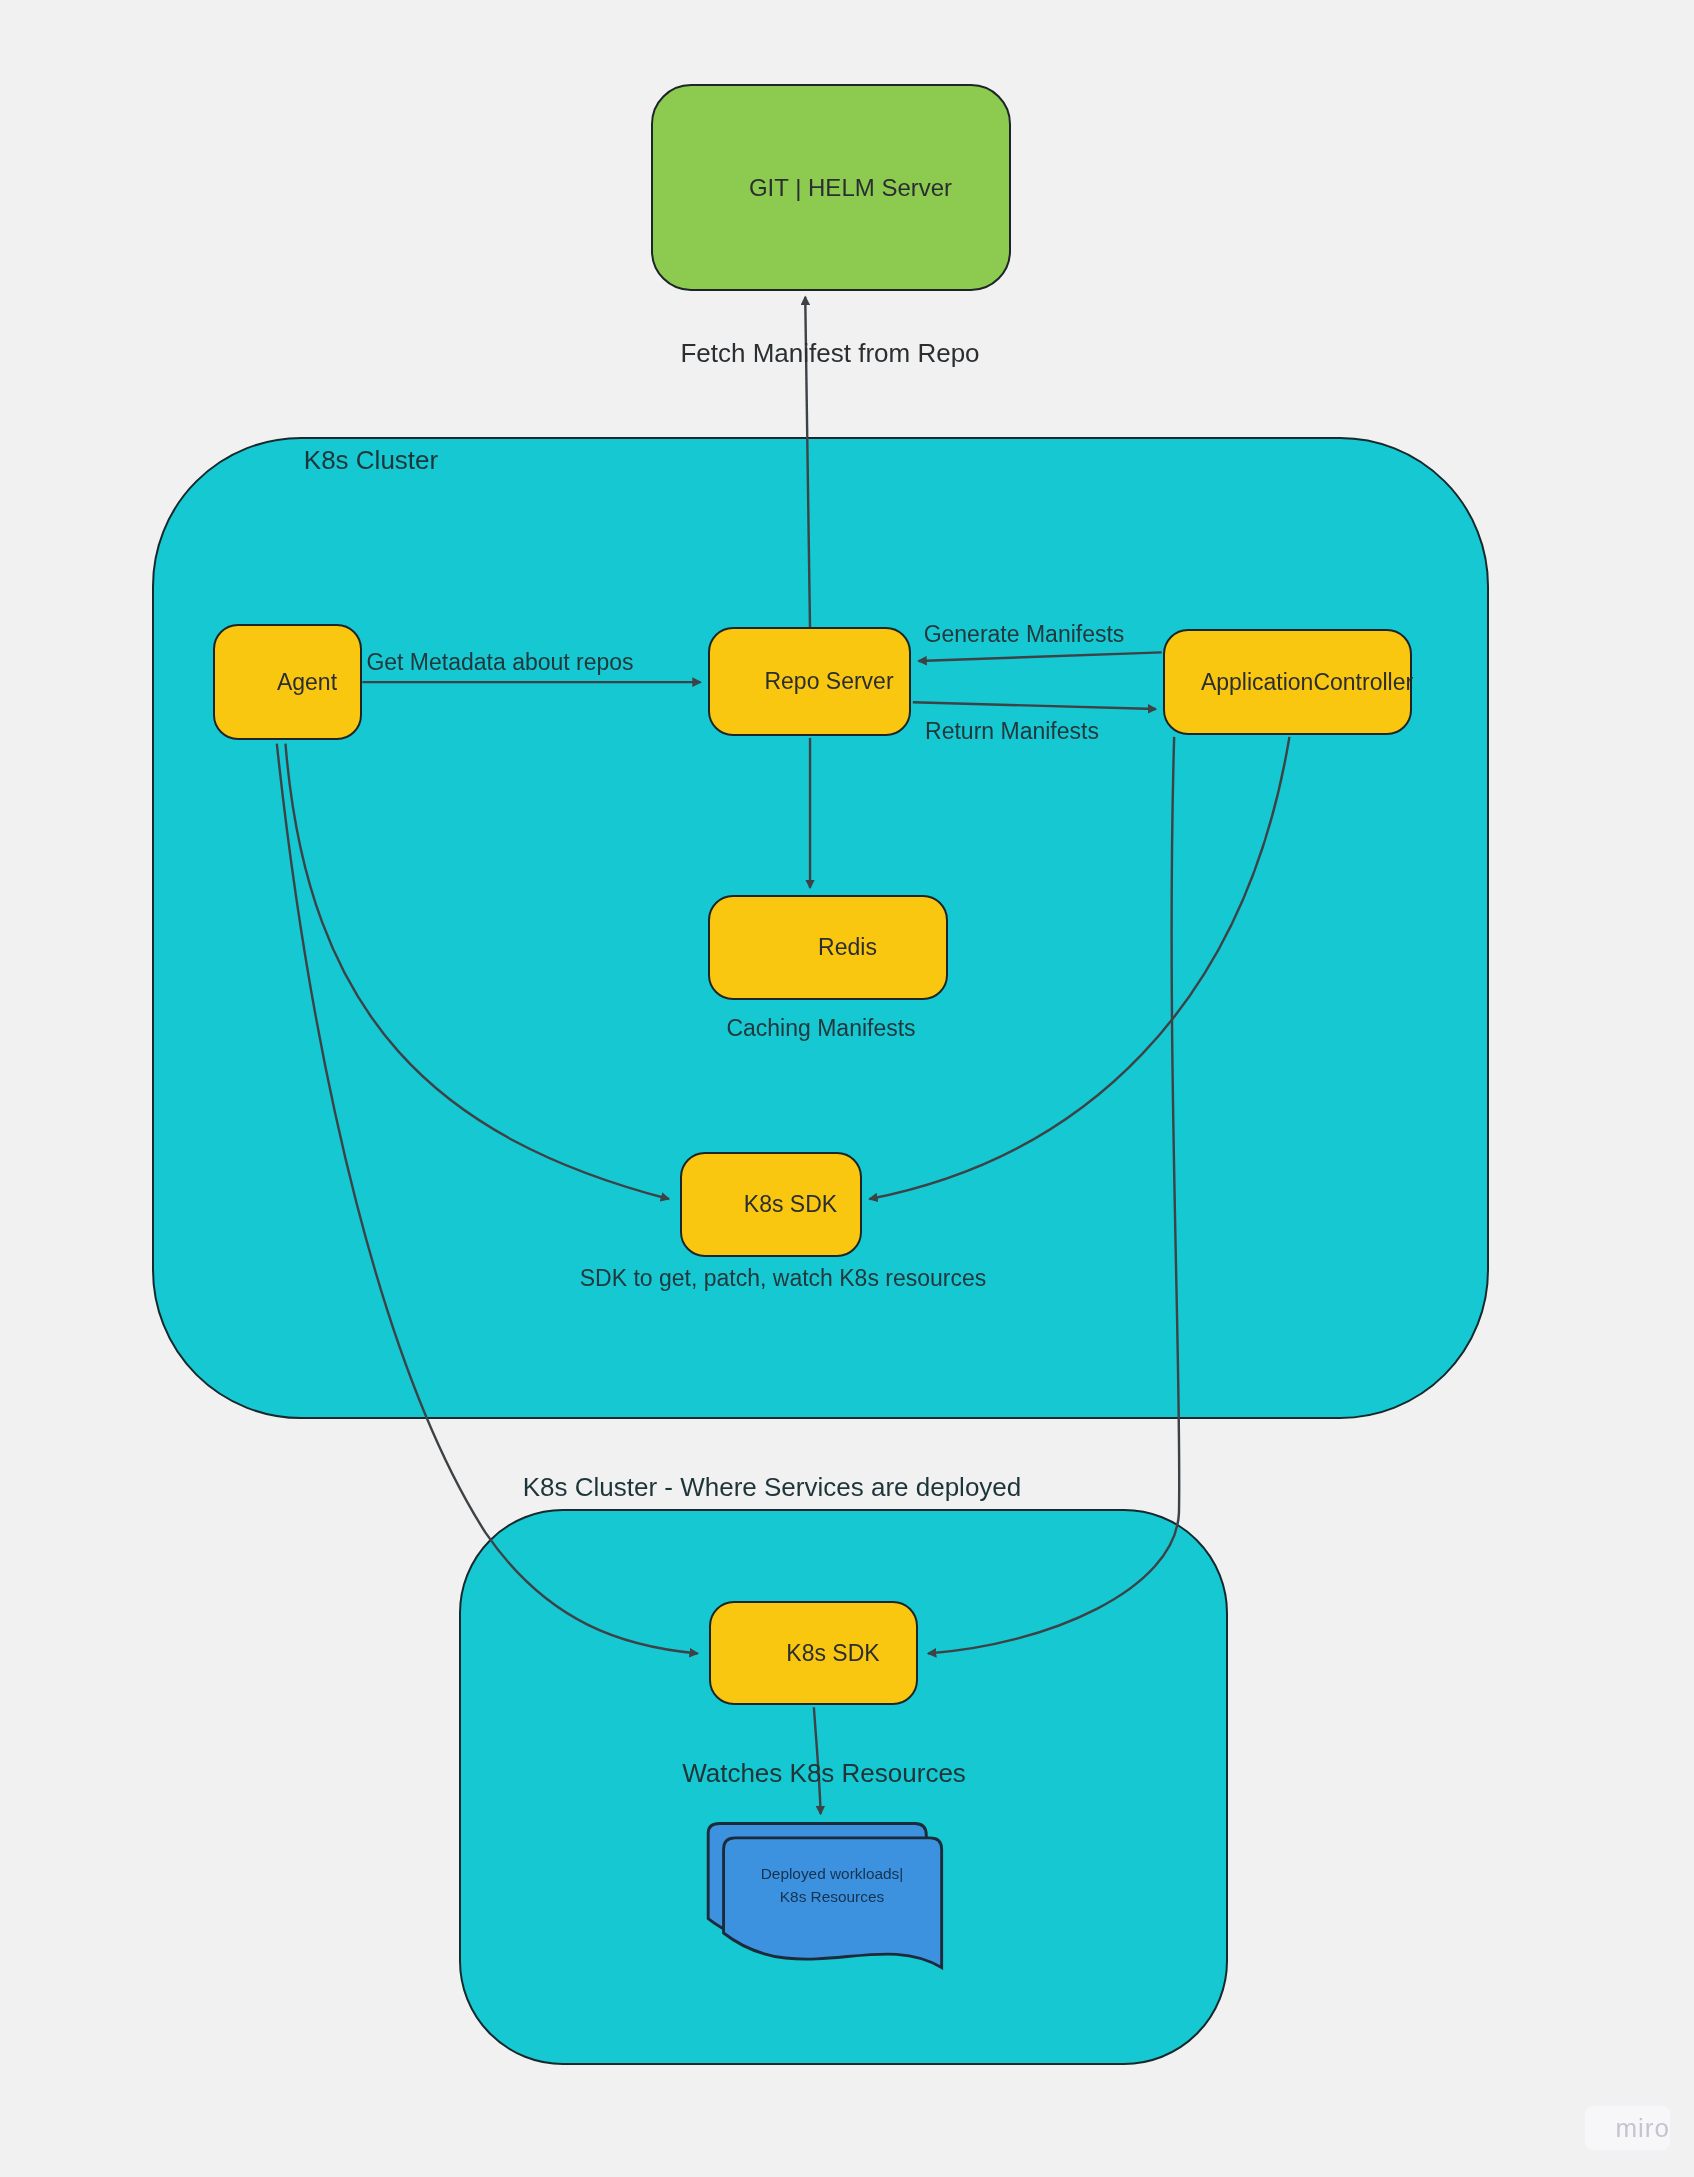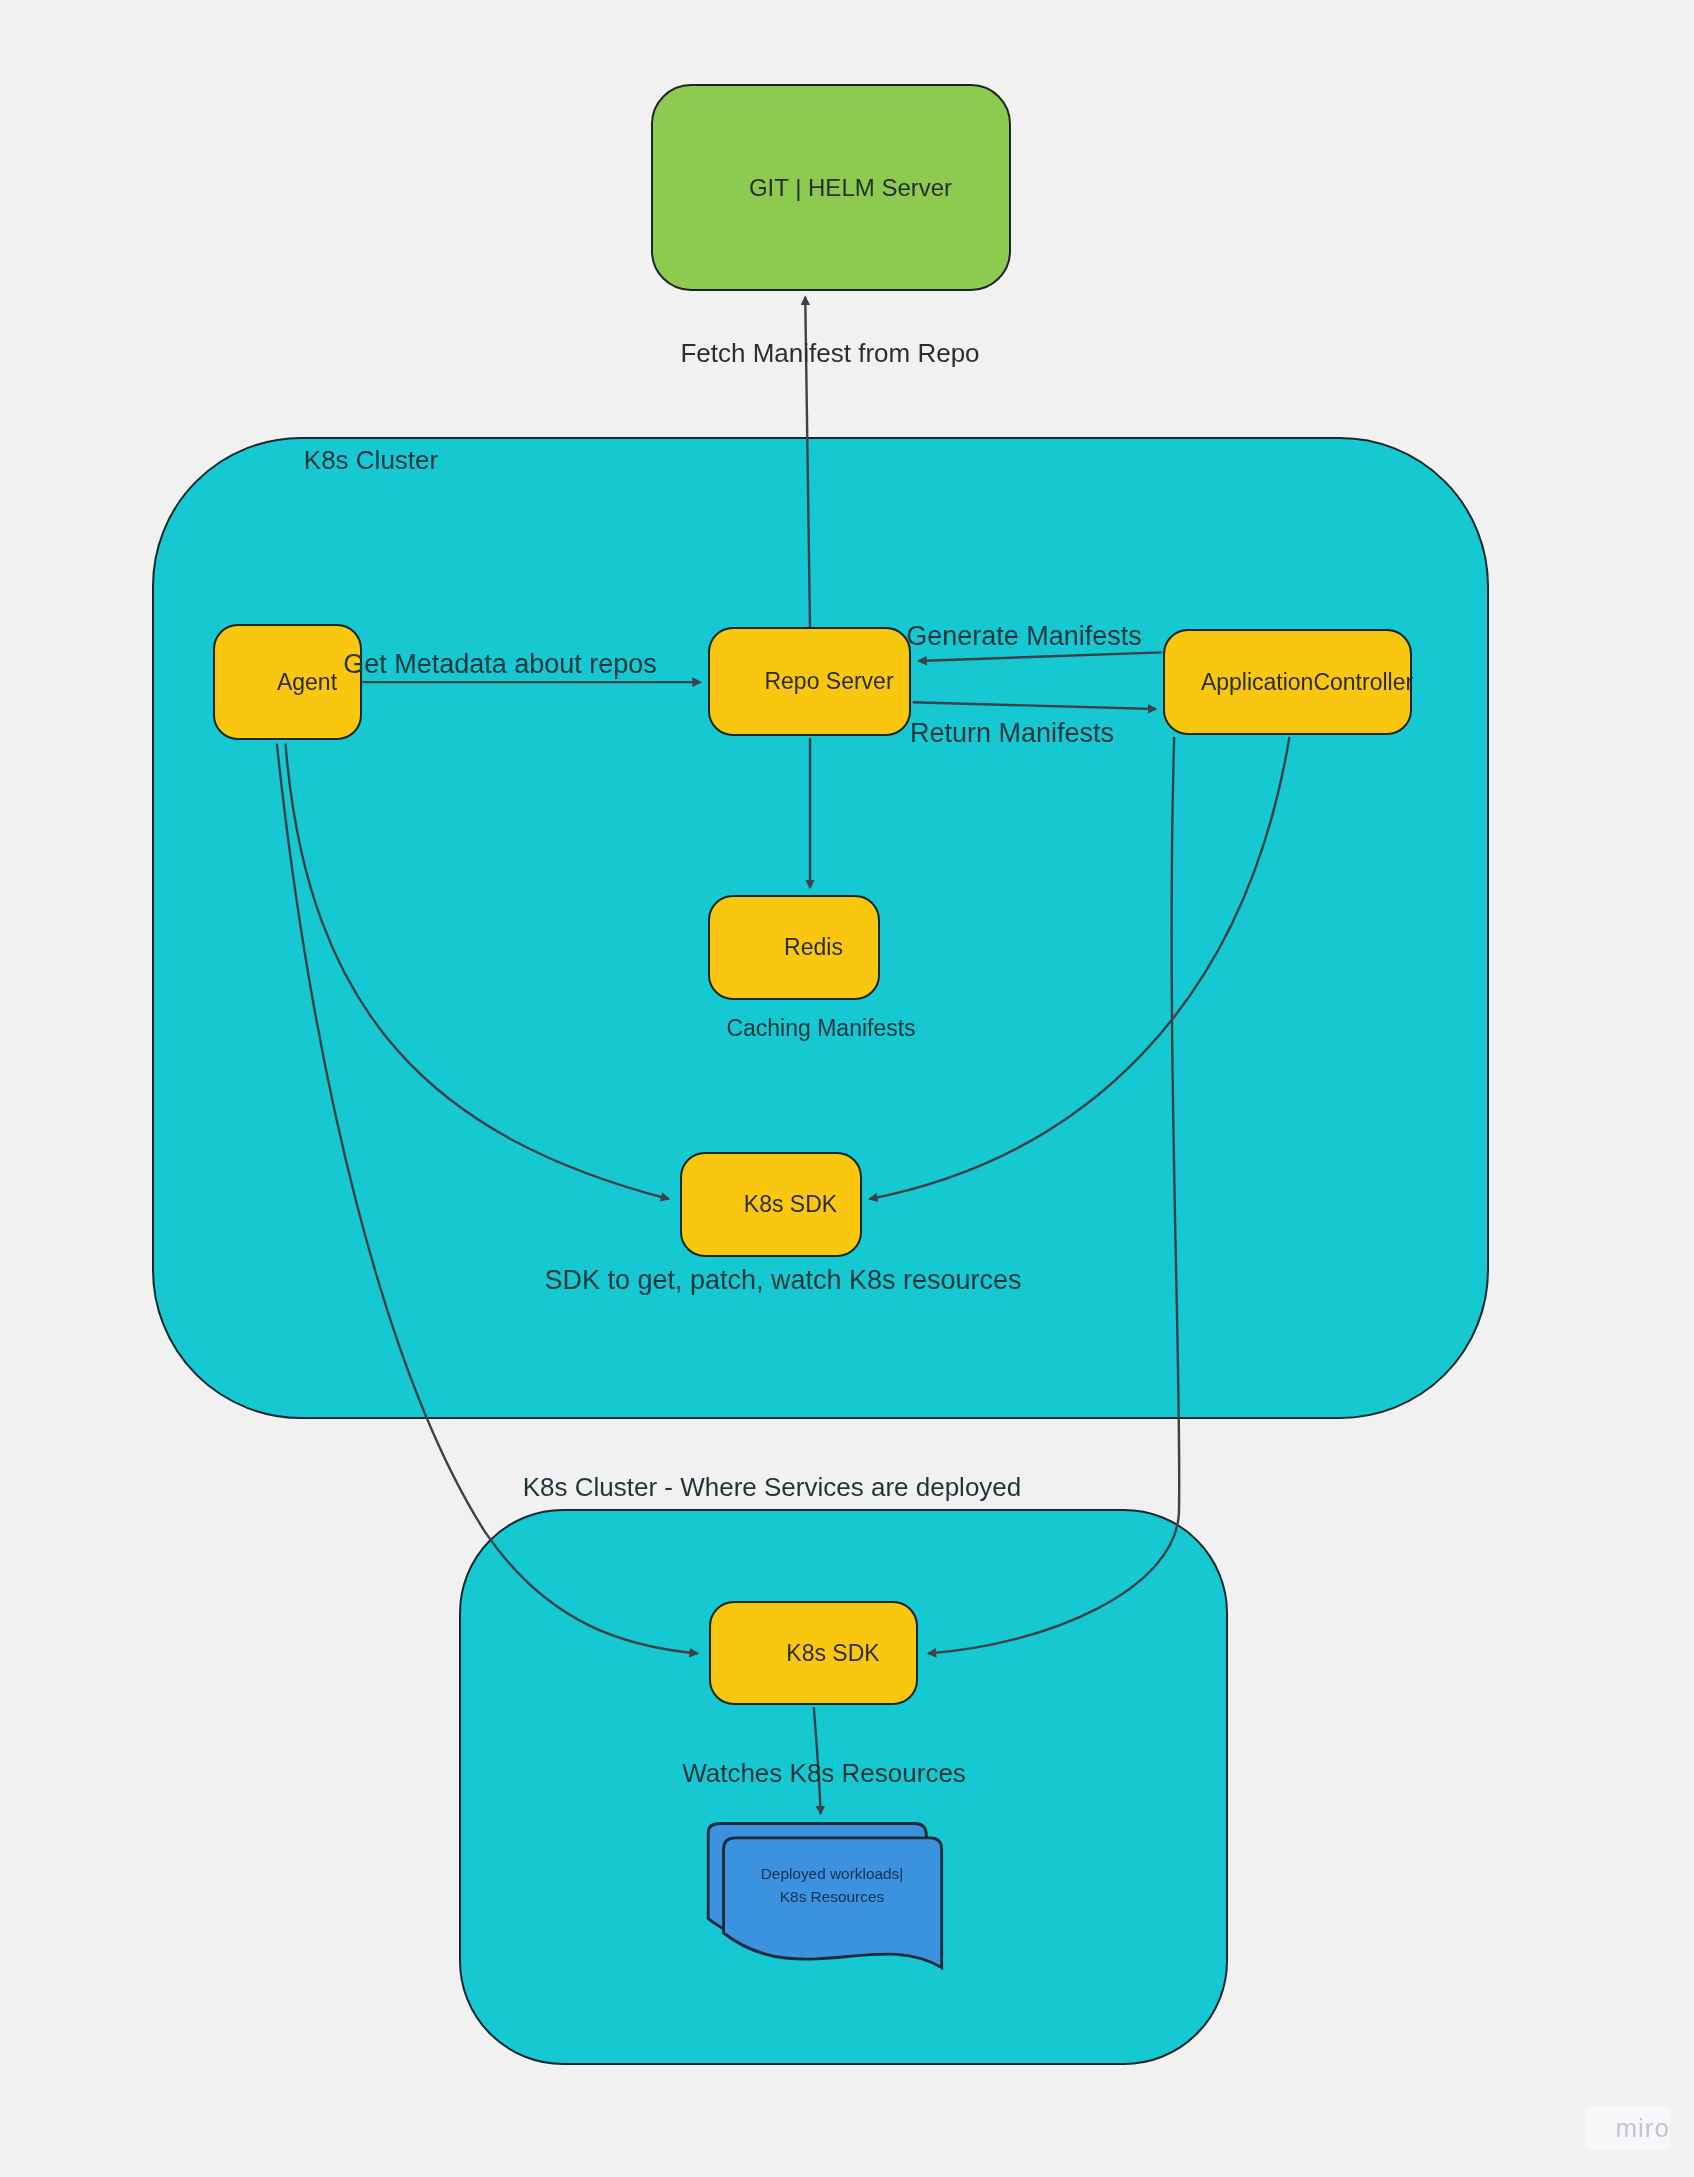--- a/index.html
+++ b/index.html
@@ -15,21 +15,21 @@
   .cluster.c2{left:459px;top:1509px;width:769px;height:556px;border-radius:104px;}
   .wires{position:absolute;left:0;top:0;width:1695px;height:2178px;z-index:2;}
   .node{
     position:absolute;background:#FAC710;border:2.9px solid #1e2528;border-radius:25px;
     display:flex;align-items:center;justify-content:center;
     font-size:23px;color:#2b2e30;box-sizing:border-box;z-index:3;text-align:center;padding-left:39px;
   }
   .node.green{background:#8CCB50;border-radius:40px;font-size:24px;}
   .lbl{
     position:absolute;transform:translateX(-50%);white-space:nowrap;
-    font-size:27px;color:#22383c;z-index:3;text-align:center;
+    font-size:23px;color:#22383c;z-index:3;text-align:center;
   }
   .lbl.big{font-size:26px;color:#203538;}
   .lbl.dark{color:#2b2f31;}
   .cluster-label{
     position:absolute;transform:translateX(-50%);white-space:nowrap;
     font-size:26px;color:#1d3539;z-index:3;
   }
   .doc-text{
     position:absolute;transform:translateX(-50%);z-index:3;width:211px;
     font-size:15.4px;line-height:1.5;color:#16314d;text-align:center;
@@ -83,21 +83,21 @@
 
   <div class="node" style="left:708px;top:627px;width:203px;height:109px;">
     <span>Repo Server</span>
   </div>
   <div class="node" style="left:213px;top:624px;width:149px;height:116px;">
     <span>Agent</span>
   </div>
   <div class="node" style="left:1163px;top:629px;width:249px;height:106px;">
     <span>ApplicationController</span>
   </div>
-  <div class="node" style="left:708px;top:895px;width:172px;height:105px;">
+  <div class="node" style="left:708px;top:895px;width:240px;height:105px;">
     <span>Redis</span>
   </div>
   <div class="node" style="left:680px;top:1152px;width:182px;height:105px;">
     <span>K8s SDK</span>
   </div>
 
   <div class="node" style="left:709px;top:1601px;width:209px;height:104px;">
     <span>K8s SDK</span>
   </div>
 

